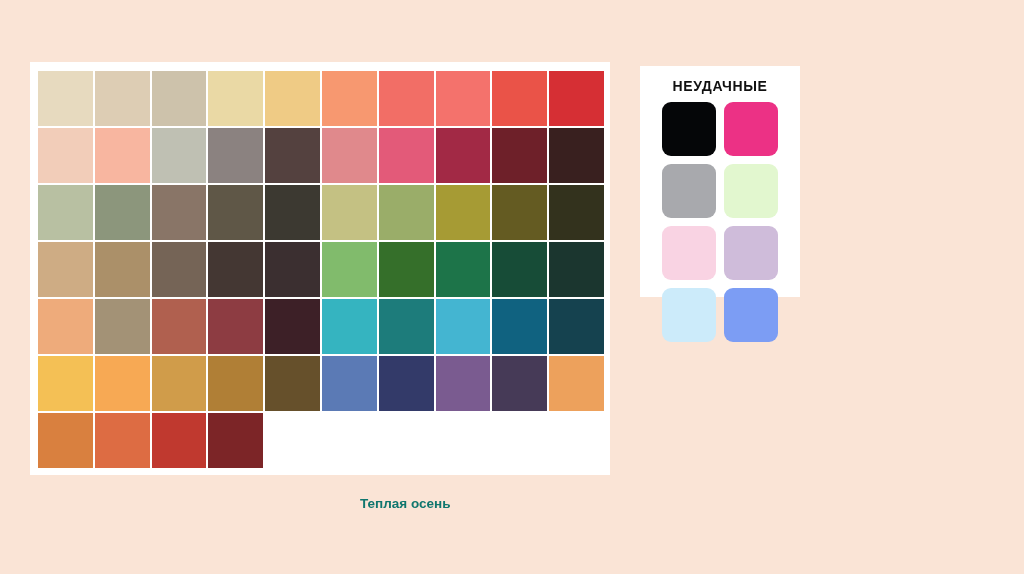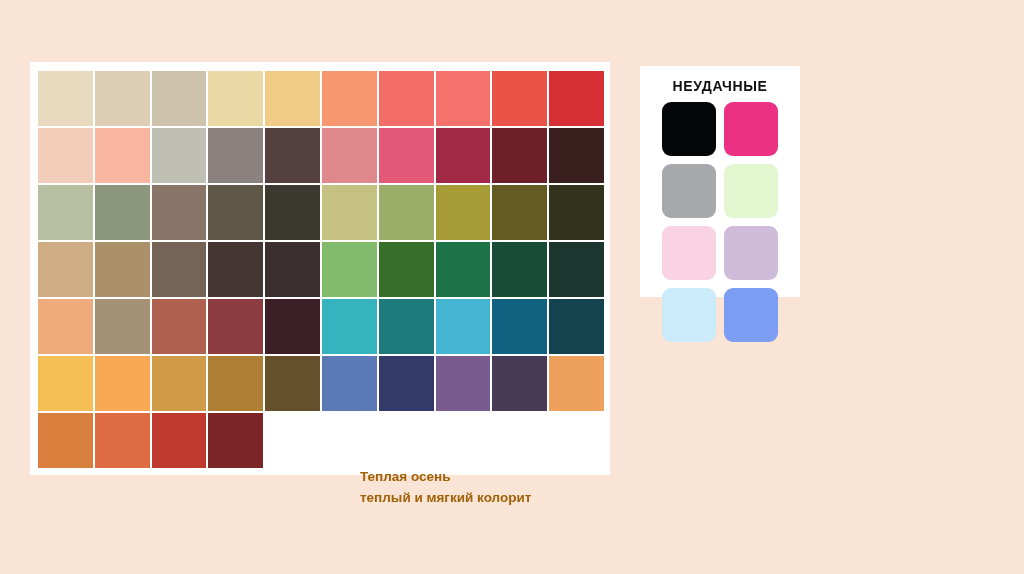--- a/index.html
+++ b/index.html
@@ -57,23 +57,23 @@
     font-size: 10px;
     font-weight: bold;
     color: #1b1b1b;
     letter-spacing: 0.2px;
   }
 
   
   #palette-caption {
     position: absolute;
     left: 330px;
-    top: 404px;
+    top: 431px;
     width: 250px;
-    color: #a16207;
+    color: #0f766e;
   }
   #palette-caption .cap-line {
     font-size: 13.5px;
     font-weight: bold;
     line-height: 21px;
     white-space: nowrap;
   }
 
   
   #bad-card {
@@ -178,21 +178,20 @@
       <div class="swatch" style="background: rgb(192, 57, 47);"></div>
       <div class="swatch" style="background: rgb(124, 37, 39);"></div>
       <div class="swatch empty"></div>
       <div class="swatch empty"></div>
       <div class="swatch empty"></div>
       <div class="swatch empty"></div>
       <div class="swatch empty"></div>
     </div>
   <div id="palette-caption">
     <div class="cap-line">Теплая осень</div>
-    <div class="cap-line">теплый и мягкий колорит</div>
   </div>
 </div>
 
 <div id="bad-card">
   <div id="bad-title">НЕУДАЧНЫЕ</div>
   <div id="bad-grid">
       <div class="bad-swatch" style="background: rgb(5, 6, 8);"></div>
       <div class="bad-swatch" style="background: rgb(236, 49, 133);"></div>
       <div class="bad-swatch" style="background: rgb(168, 169, 173);"></div>
       <div class="bad-swatch" style="background: rgb(226, 247, 207);"></div>

